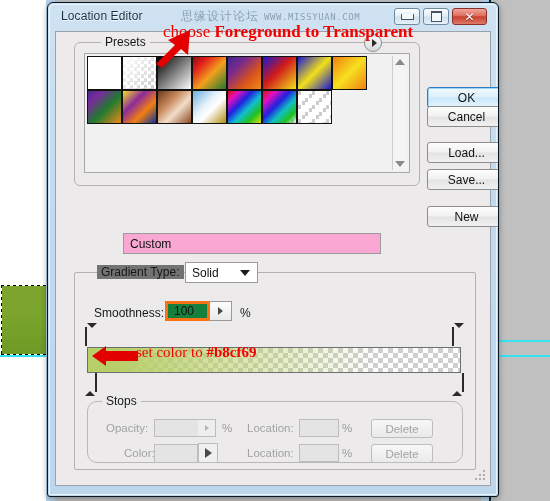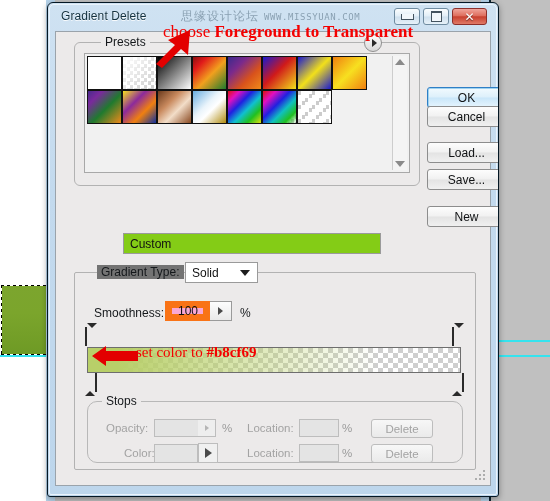--- a/index.html
+++ b/index.html
@@ -97,37 +97,37 @@
     background:linear-gradient(180deg,#f2fafe 0%,#ddf0fb 48%,#c9e6f9 52%,#e6f5fe 100%);
     box-shadow:0 0 0 1px #9ed2f0 inset;margin-top:8px;}
   #btn-cancel{top:74px;}
   #btn-load{top:110px;}
   #btn-save{top:137px;}
   #btn-new{top:174px;}
 
   
   #name-label{position:absolute;left:20px;top:206px;font-size:12px;color:#15181b;margin-left:48px;}
   #name-input{position:absolute;left:67px;top:201px;width:258px;height:21px;
-    background:#84cc16;border:1px solid #9a9a9a;box-sizing:border-box;
+    background:#f9a8d4;border:1px solid #9a9a9a;box-sizing:border-box;
     font-size:12px;color:#111;display:flex;align-items:center;padding-left:6px;}
 
   
   #gt-group{position:absolute;left:18px;top:240px;width:400px;height:196px;
     border:1px solid #b2b2b2;border-radius:2px;}
   #gt-legend{position:absolute;left:22px;top:-8px;background:#737373;padding:0 4px;
     font-size:12px;color:#15181b;}
   #gt-select{position:absolute;left:110px;top:-11px;width:73px;height:21px;
     background:#fff;border:1px solid #9a9a9a;box-sizing:border-box;
     display:flex;align-items:center;padding-left:6px;font-size:12px;color:#111;}
   #gt-select .caret{position:absolute;right:7px;width:0;height:0;
     border-left:5px solid transparent;border-right:5px solid transparent;border-top:6px solid #1d1d1d;}
 
   #sm-label{position:absolute;left:19px;top:33px;font-size:12px;color:#15181b;}
-  #sm-input{position:absolute;left:90px;top:28px;width:45px;height:20px;background:#f9a8d4;
-    border:7px solid #f97316;box-sizing:border-box;font-size:12px;color:#111;
+  #sm-input{position:absolute;left:90px;top:28px;width:45px;height:20px;background:#15803d;
+    border:3px solid #f97316;box-sizing:border-box;font-size:12px;color:#111;
     display:flex;align-items:center;padding-left:6px;}
   #sm-stepper{position:absolute;left:135px;top:28px;width:22px;height:20px;
     border:1px solid #9a9a9a;border-left:none;box-sizing:border-box;
     background:linear-gradient(180deg,#fdfdfd,#e9e9e9);display:flex;align-items:center;justify-content:center;}
   #sm-stepper .tri{width:0;height:0;border-left:5px solid #4a4a4a;
     border-top:4px solid transparent;border-bottom:4px solid transparent;}
   #sm-pct{position:absolute;left:165px;top:33px;font-size:12px;color:#15181b;}
 
   
   #grad-bar{position:absolute;left:12px;top:74px;width:374px;height:26px;
@@ -210,21 +210,21 @@
 <div id="guide-line"></div>
 <div id="left-blue-strip"></div>
 <div id="right-blue-strip"></div>
 <div id="right-dark-line"></div>
 <div id="guide-line-right"></div>
 
 <div id="dialog">
   <div id="dialog-inner-edge"></div>
 
   <div id="titlebar">
-    <div id="title-text">Gradient Delete</div>
+    <div id="title-text">Location Editor</div>
     <div id="watermark">
       <span id="wm-cn">思缘设计论坛</span>
       <span id="wm-en">WWW.MISSYUAN.COM</span>
     </div>
     <div class="winbtn" id="btn-min">
       <span class="glyph"></span>
     </div>
     <div class="winbtn" id="btn-max">
       <span class="glyph"></span>
     </div>

